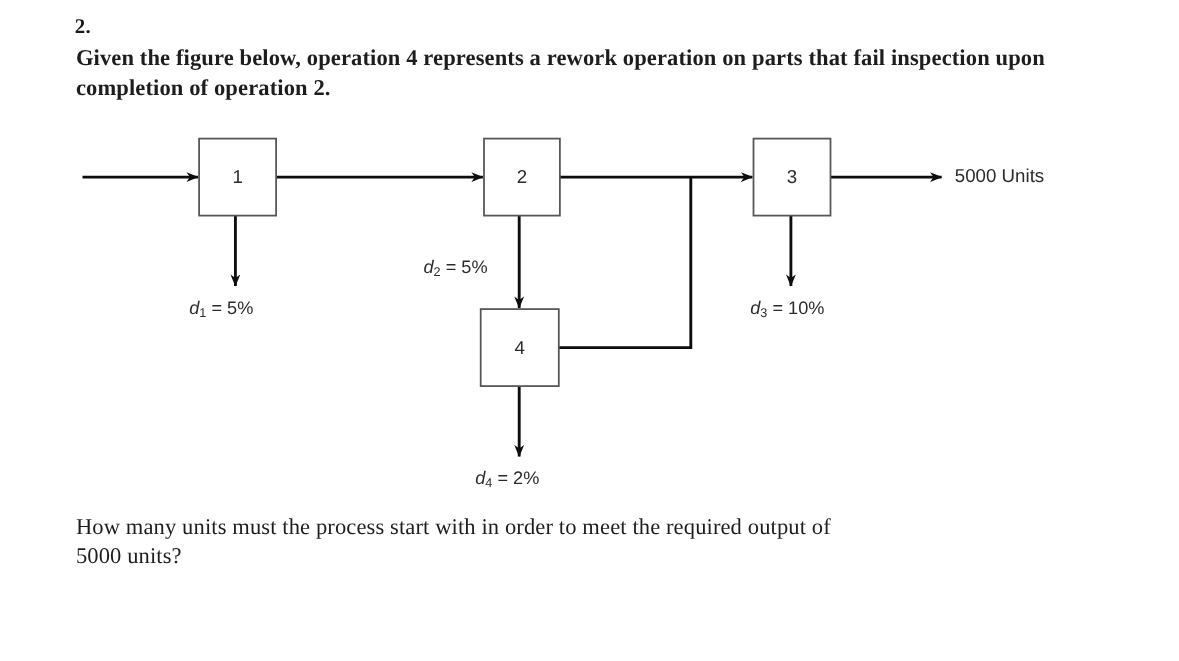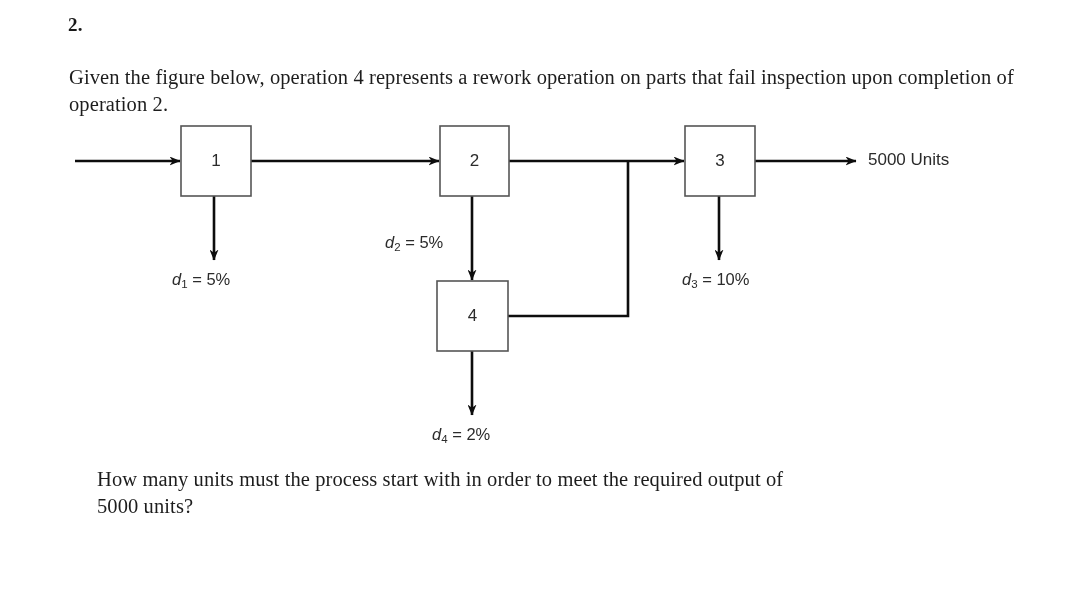--- a/index.html
+++ b/index.html
@@ -35,30 +35,30 @@
   .prose {
     position: absolute;
     font-family: "Liberation Serif", serif;
     font-size: 20.5px;
     line-height: 27px;
     color: #1d1d1d;
     letter-spacing: 0.1px;
   }
   #intro-text {
     left: 69px;
-    top: 64px;
+    top: 40px;
     width: 945px;
+    font-weight: bold;
   }
   #question-text {
     left: 69px;
     top: 466px;
     width: 945px;
     text-align: justify;
     text-align-last: left;
-    margin-left: 28px;
   }
   #question-text .line2 {
     display: block;
     text-align: right;
   }
   #diagram-wrap {
     position: absolute;
     left: 0;
     top: 0;
     width: 1072px;

